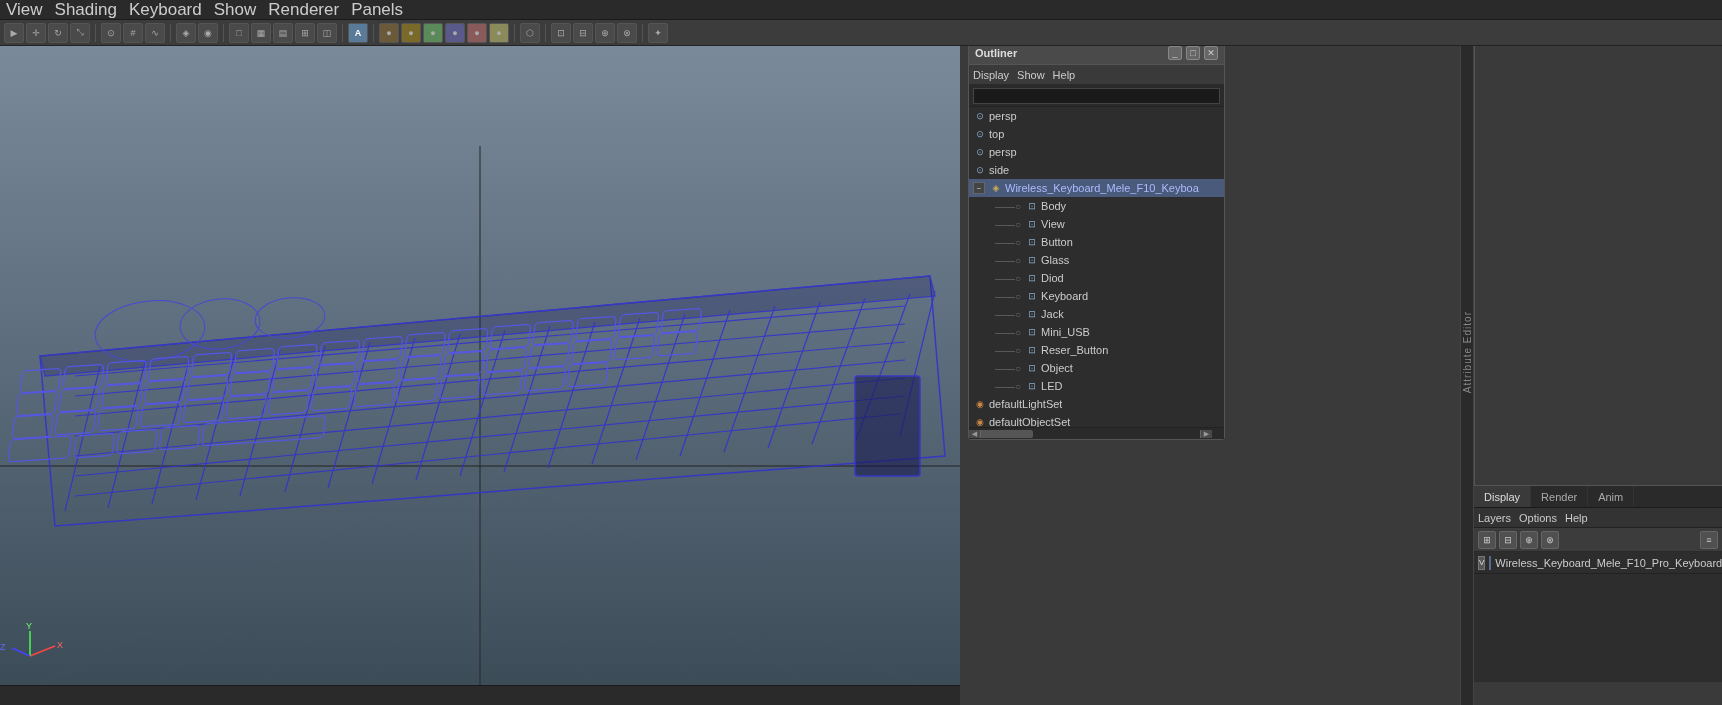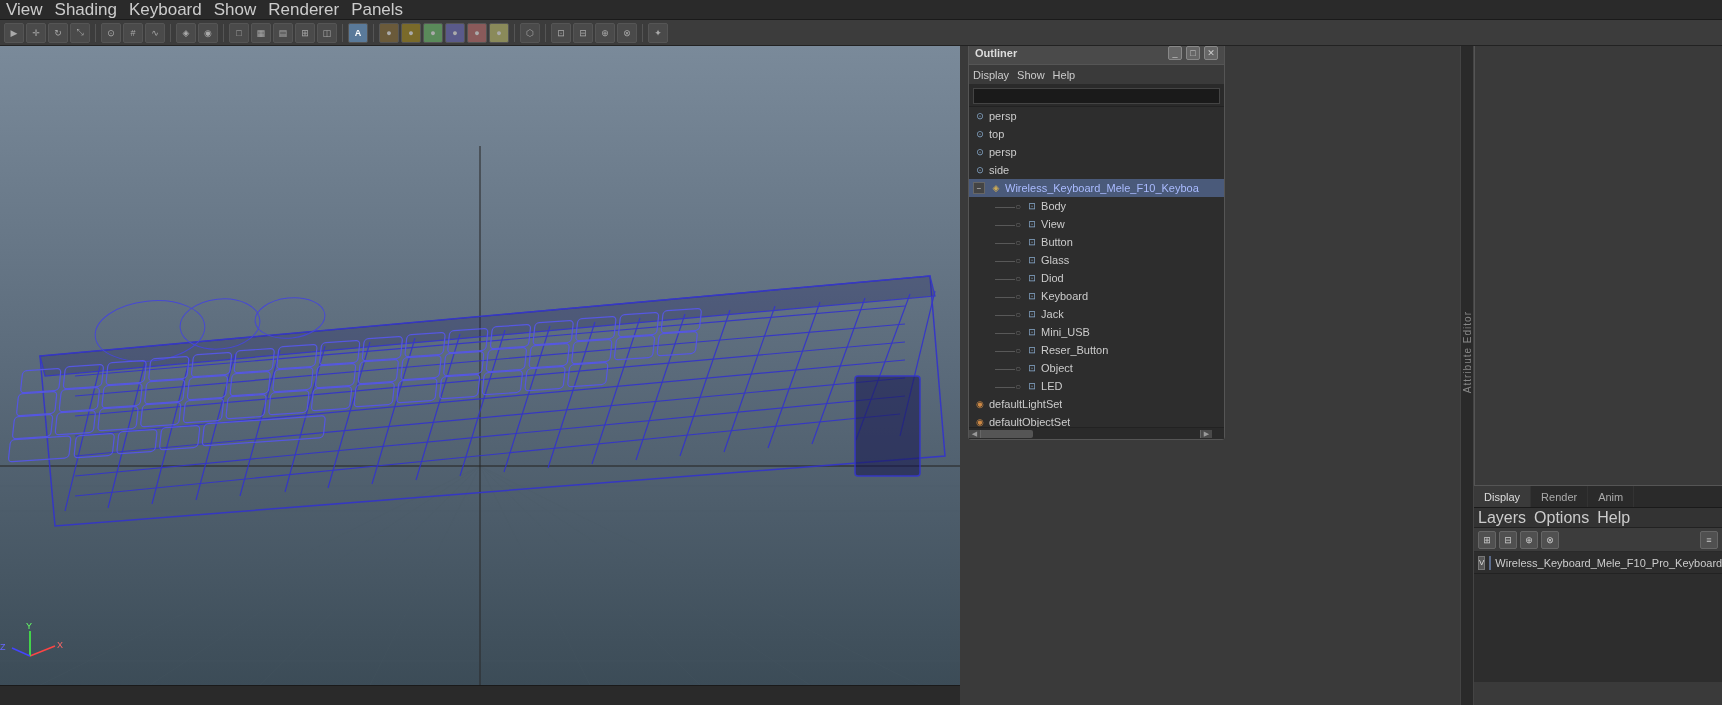--- a/index.html
+++ b/index.html
@@ -308,21 +308,21 @@
       height: 20px;
       display: flex;
       align-items: center;
       padding: 0 4px;
       gap: 8px;
       background: #333;
       border-bottom: 1px solid #222;
     }
     #layer-editor-menubar span {
       color: #ccc;
-      font-size: 16px;
+      font-size: 11px;
       cursor: pointer;
     }
     #layer-editor-toolbar {
       height: 24px;
       background: #3c3c3c;
       display: flex;
       align-items: center;
       padding: 0 4px;
       gap: 3px;
       border-bottom: 1px solid #2a2a2a;

